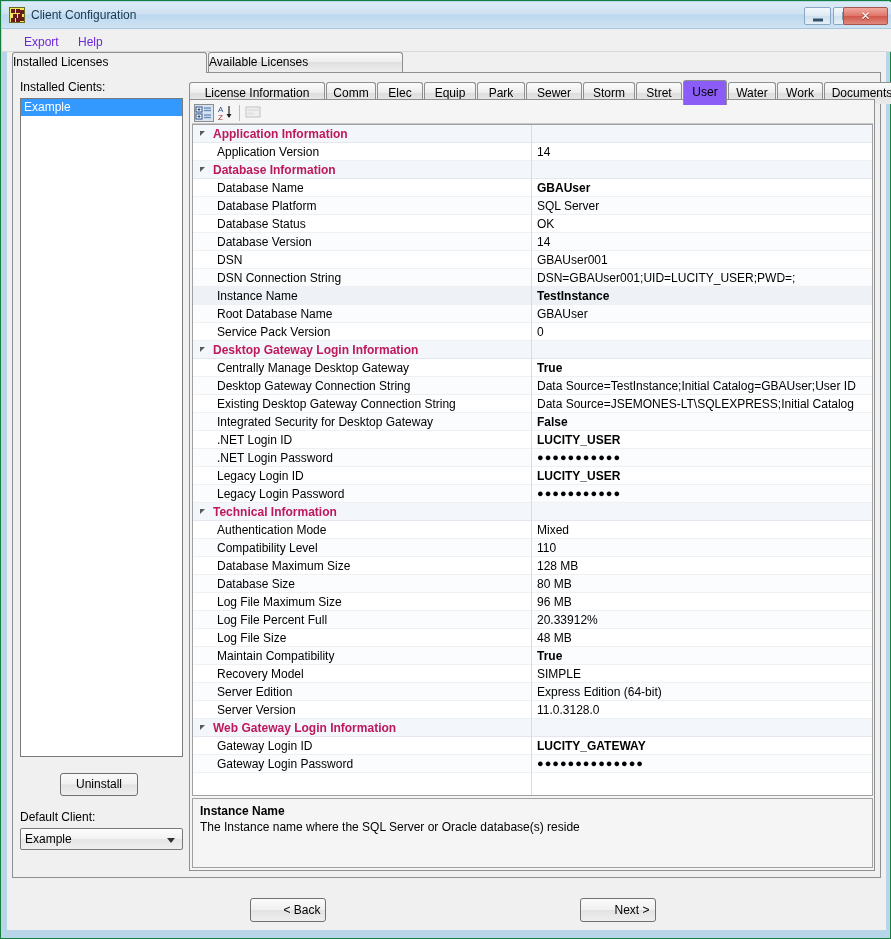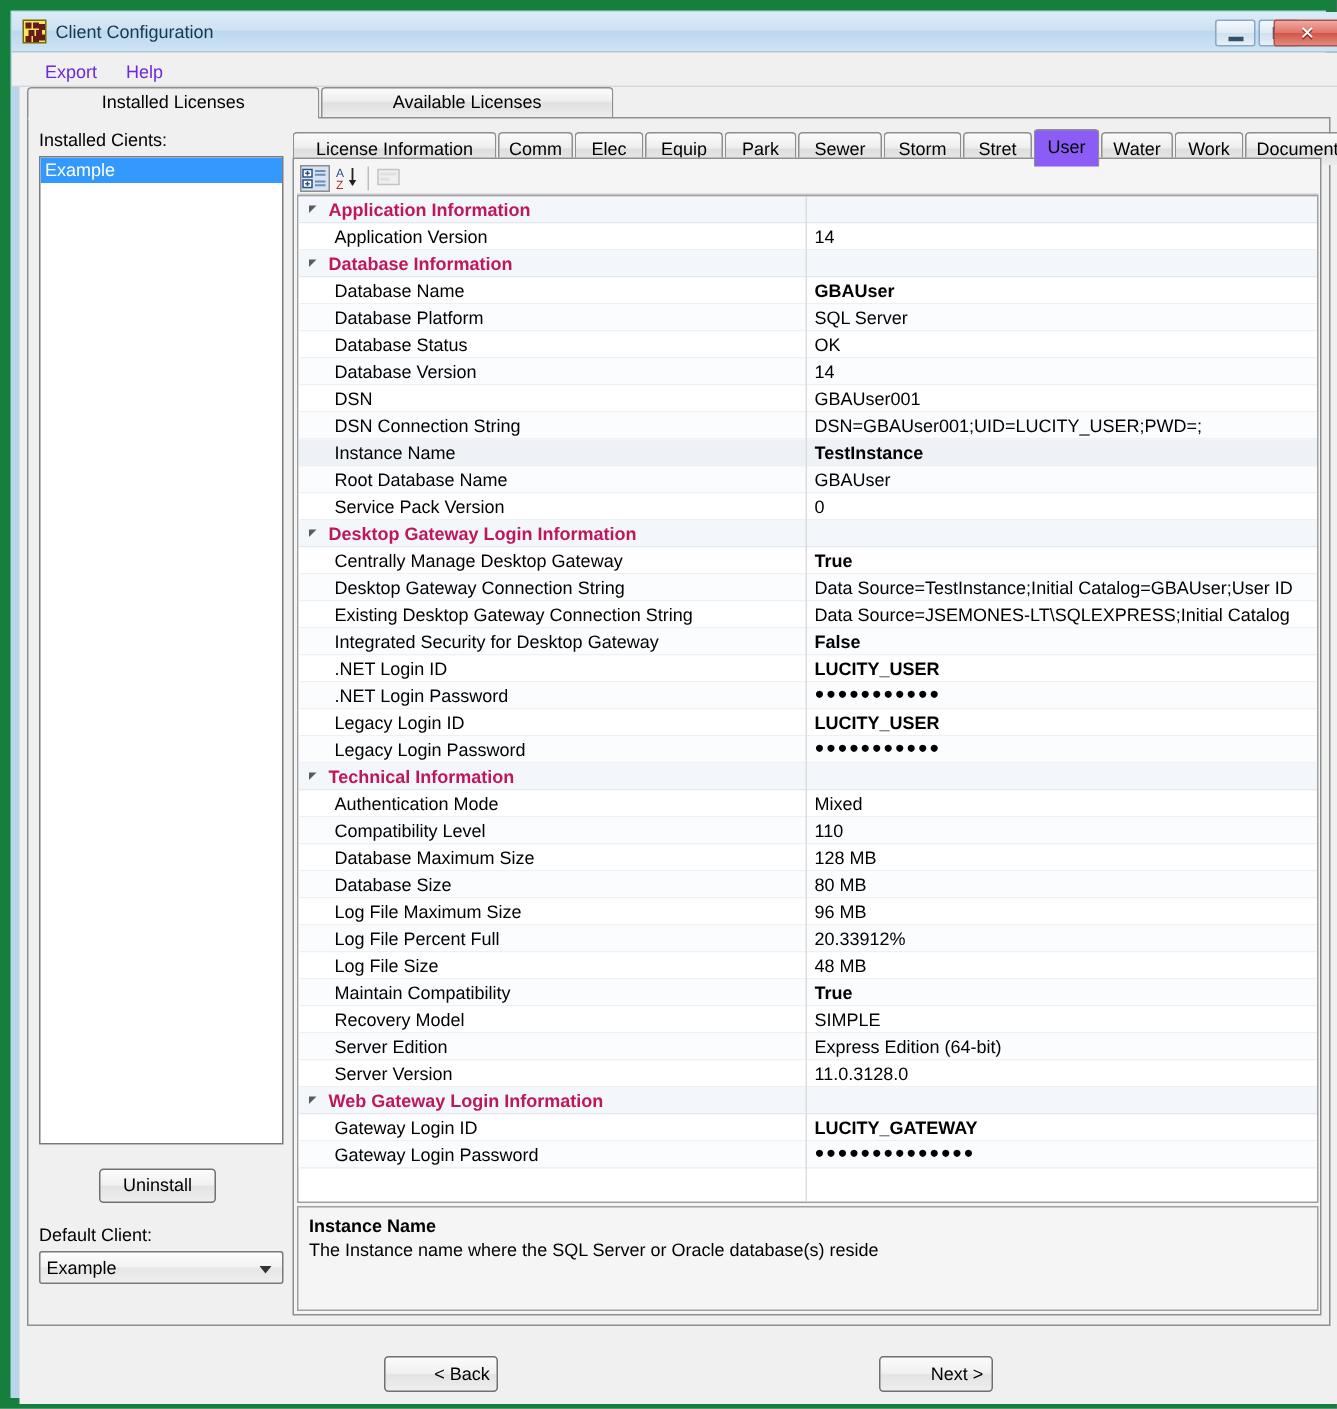--- a/index.html
+++ b/index.html
@@ -7,21 +7,21 @@
   body{
     width:891px;height:939px;overflow:hidden;
     font-family:"Liberation Sans","DejaVu Sans",sans-serif;
     font-size:12px;color:#000;
     background:#000;
   }
   
   #window{
     position:absolute;left:0;top:0;width:891px;height:939px;
     background:#b9d5ea;
-    border:7px solid #15803d;
+    border:1px solid #15803d;
     box-sizing:border-box;
   }
   
   #titlebar{
     position:absolute;left:1px;top:1px;width:889px;height:27px;
     background:linear-gradient(to bottom,#dcebf7 0%,#cfe2f2 45%,#bcd8ef 50%,#cfe3f3 100%);
     border-bottom:1px solid #a8c6de;
     box-sizing:border-box;
   }
   #app-icon{
@@ -62,21 +62,21 @@
     position:absolute;left:6px;top:51px;width:879px;height:878px;
     background:#f0f0f0;
     box-sizing:border-box;
   }
   
   #outer-tabstrip{
     position:absolute;left:5px;top:0px;width:869px;height:20px;
   }
   .otab{
     position:absolute;top:0;height:20px;box-sizing:border-box;
-    font-size:12px;text-align:center;line-height:19px;cursor:default;
+    font-size:12px;text-align:left;line-height:19px;cursor:default;
     border:1px solid #8e8f8f;border-bottom:none;
     border-radius:3px 3px 0 0;
   }
   .otab.sel{
     background:#f0f0f0;border-color:#8e8f8f;z-index:3;height:21px;
   }
   .otab.unsel{
     background:linear-gradient(to bottom,#fbfbfb 0%,#eeeeee 45%,#e0e0e0 50%,#ededed 100%);
     z-index:1;
   }

